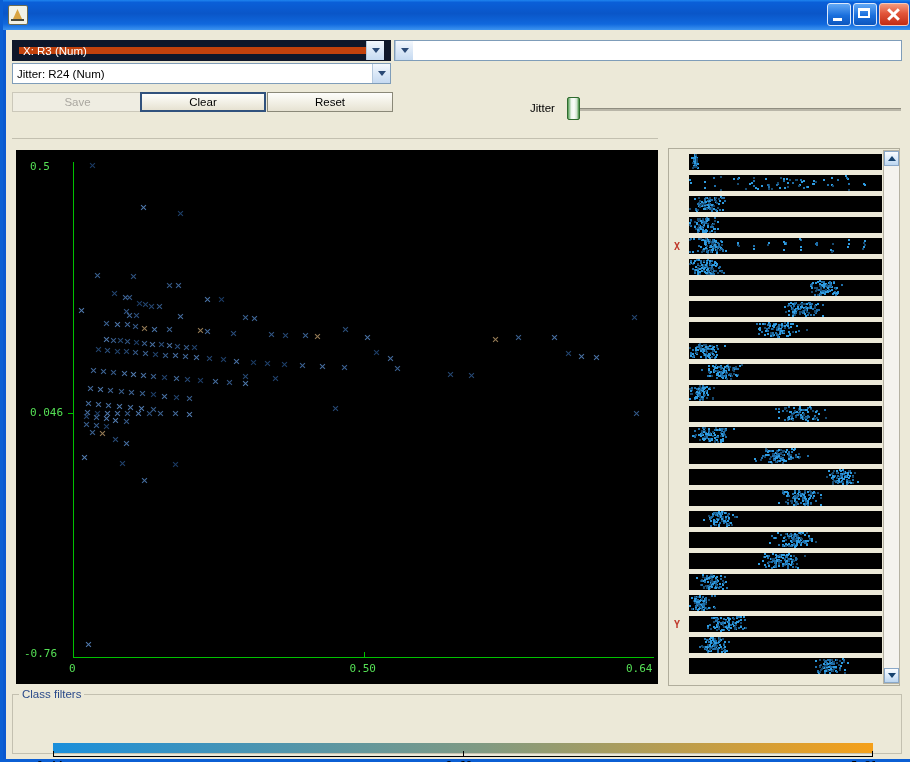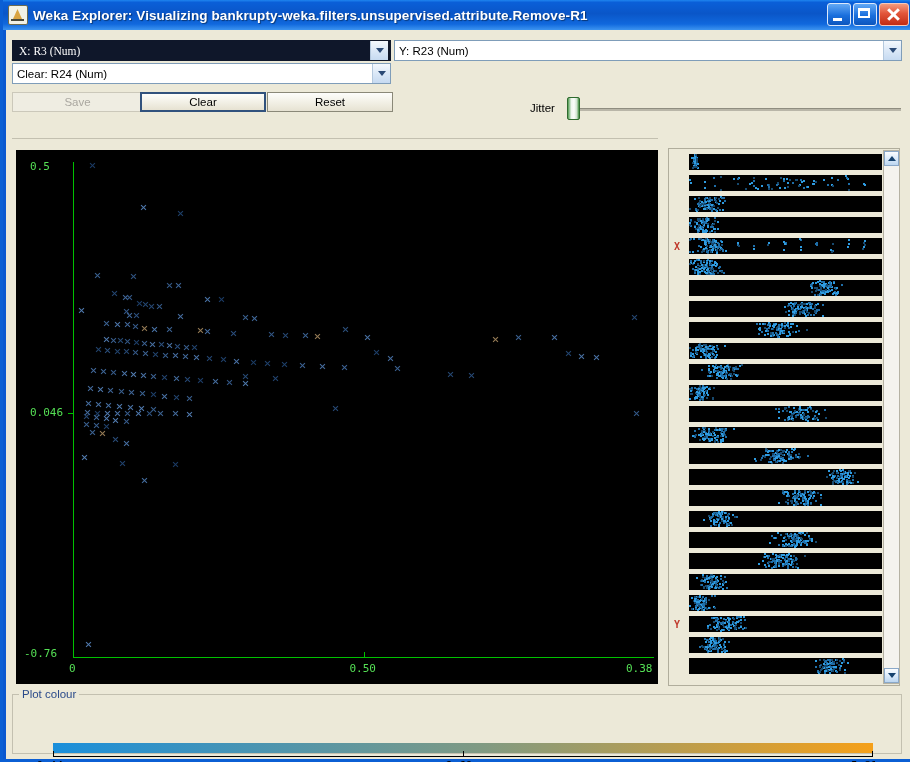--- a/index.html
+++ b/index.html
@@ -29,21 +29,21 @@
   .tb-max i{left:4px;top:4px;width:12px;height:10px;background:transparent;border:2px solid #fff;border-top-width:3px;box-sizing:border-box;}
   .tb-close i.a{left:12px;top:3px;width:3px;height:15px;transform:rotate(45deg);}
   .tb-close i.b{left:12px;top:3px;width:3px;height:15px;transform:rotate(-45deg);}
 
   
   .client{position:absolute;left:3px;top:30px;width:904px;height:729px;background:#ece9d8;}
 
   
   .combo{position:absolute;height:21px;box-sizing:border-box;background:#fff;
     border:1px solid #7f9db9;display:flex;align-items:center;}
-  .combo.sel{background:#0f172a;border:3px solid #0f172a;font-family:Liberation Serif, serif;}
+  .combo.sel{background:#c2410c;border:7px solid #0f172a;}
   .combo .ctext{font-size:11.5px;color:#000;padding-left:4px;white-space:nowrap;flex:1;overflow:hidden;}
   .combo.sel .ctext{color:#fff;}
   .combo .arrow{width:17px;height:19px;flex:0 0 auto;
     background:linear-gradient(180deg,#f4f8fd 0%,#dbe8f7 50%,#c6daf1 100%);
     border-left:1px solid #b4c8dd;display:flex;align-items:center;justify-content:center;}
   .combo .arrow:after{content:"";width:0;height:0;border-left:4px solid transparent;
     border-right:4px solid transparent;border-top:5px solid #2b4a76;}
 
   
   .btn{position:absolute;height:20px;box-sizing:border-box;font-size:11.5px;color:#000;
@@ -101,21 +101,20 @@
   .scalelabel{position:absolute;font-family:"DejaVu Sans Mono","Liberation Mono",monospace;
     font-size:11px;color:#000;white-space:nowrap;}
 </style>
 </head>
 <body>
 
 <div class="window">
 
   <div class="titlebar">
     <div class="title-icon"></div>
-    <div class="title-text">Weka Explorer: Visualizing bankrupty-weka.filters.unsupervised.attribute.Remove-R1</div>
     <div class="title-btns">
       <div class="tb-btn tb-min">
           <i></i>
         </div>
       <div class="tb-btn tb-max">
           <i></i>
         </div>
       <div class="tb-btn close tb-close">
           <i class="a"></i>
           <i class="b"></i>
@@ -123,25 +122,24 @@
     </div>
   </div>
 
   <div class="client">
 
     <div class="combo sel" style="left:6px;top:10px;width:379px;">
       <div class="ctext">X: R3 (Num)</div>
       <div class="arrow"></div>
     </div>
     <div class="combo" style="left:388px;top:10px;width:508px;">
-      <div class="ctext">Y: R23 (Num)</div>
       <div class="arrow"></div>
     </div>
     <div class="combo" style="left:6px;top:33px;width:379px;">
-      <div class="ctext">Clear: R24 (Num)</div>
+      <div class="ctext">Jitter: R24 (Num)</div>
       <div class="arrow"></div>
     </div>
 
     <div class="btn disabled" style="left:6px;top:62px;width:131px;">Save</div>
     <div class="btn focus" style="left:134px;top:62px;width:126px;">Clear</div>
     <div class="btn" style="left:261px;top:62px;width:126px;">Reset</div>
 
     <div class="jitter-label" style="left:524px;top:72px;">Jitter</div>
     <div class="slider-track" style="left:570px;top:78px;width:325px;"></div>
     <div class="slider-thumb" style="left:561px;top:67px;"></div>
@@ -151,21 +149,21 @@
     <div class="plot" id="plot" style="left:10px;top:120px;width:642px;height:534px;">
         <div class="axis" style="left:57px;top:12px;width:1px;height:496px;"></div>
         <div class="axis" style="left:57px;top:507px;width:581px;height:1px;"></div>
         <div class="tick" style="left:52px;top:262.49999999999994px;width:5px;height:1px;"></div>
         <div class="axlabel" style="left:14px;top:10px;">0.5</div>
         <div class="axlabel" style="left:14px;top:255.49999999999994px;">0.046</div>
         <div class="axlabel" style="left:8px;top:497px;">-0.76</div>
         <div class="tick" style="left:347.5px;top:502px;width:1px;height:5px;"></div>
         <div class="axlabel" style="left:53px;top:512px;">0</div>
         <div class="axlabel" style="left:333.5px;top:512px;">0.50</div>
-        <div class="axlabel" style="left:610px;top:512px;">0.38</div>
+        <div class="axlabel" style="left:610px;top:512px;">0.64</div>
         <div class="mark" style="left:73.0640625px;top:12.426315789473676px;color:rgb(27,60,102);"></div>
         <div class="mark" style="left:123.9015625px;top:53.60526315789468px;color:rgb(80,122,175);"></div>
         <div class="mark" style="left:161.121875px;top:60.296842105263124px;color:rgb(30,64,107);"></div>
         <div class="mark" style="left:77.60312499999999px;top:121.55052631578945px;color:rgb(59,98,146);"></div>
         <div class="mark" style="left:113.915625px;top:123.09473684210525px;color:rgb(49,85,132);"></div>
         <div class="mark" style="left:150.22812499999998px;top:132.36px;color:rgb(53,91,138);"></div>
         <div class="mark" style="left:159.30624999999998px;top:132.36px;color:rgb(63,102,152);"></div>
         <div class="mark" style="left:94.8515625px;top:139.56631578947366px;color:rgb(37,71,115);"></div>
         <div class="mark" style="left:105.74531250000001px;top:143.68421052631584px;color:rgb(66,105,155);"></div>
         <div class="mark" style="left:110.28437500000001px;top:143.68421052631584px;color:rgb(54,91,139);"></div>
@@ -2699,21 +2697,21 @@
         </div>
         <div class="xy-mark" style="left:5px;top:92px;">X</div>
         <div class="xy-mark" style="left:5px;top:470px;">Y</div>
       </div>
     <div class="sbar" style="left:877px;top:120px;height:534px;">
       <div class="sbtn up" style="top:0;"></div>
       <div class="sbtn down" style="bottom:0;"></div>
     </div>
 
     <div class="groupbox" style="left:6px;top:664px;width:890px;height:60px;"></div>
-    <div class="group-title" style="left:13px;top:658px;">Plot colour</div>
+    <div class="group-title" style="left:13px;top:658px;">Class filters</div>
     <div class="gradbar" id="gradbar" style="left: 47px; top: 713px; width: 820px; background: linear-gradient(90deg, rgb(26, 143, 219) 0%, rgb(127, 154, 131) 52%, rgb(245, 160, 25) 100%);"></div>
     <div class="scaleline" style="left:47px;top:726px;width:820px;"></div>
     <div class="scaletick" style="left:47px;top:721px;height:6px;"></div>
     <div class="scaletick" style="left:457px;top:721px;height:6px;"></div>
     <div class="scaletick" style="left:866px;top:721px;height:6px;"></div>
     <div class="scalelabel" style="left:24px;top:729px;">-0.44</div>
     <div class="scalelabel" style="left:440px;top:729px;">2.69</div>
     <div class="scalelabel" style="left:845px;top:729px;">5.81</div>
 
   </div>

